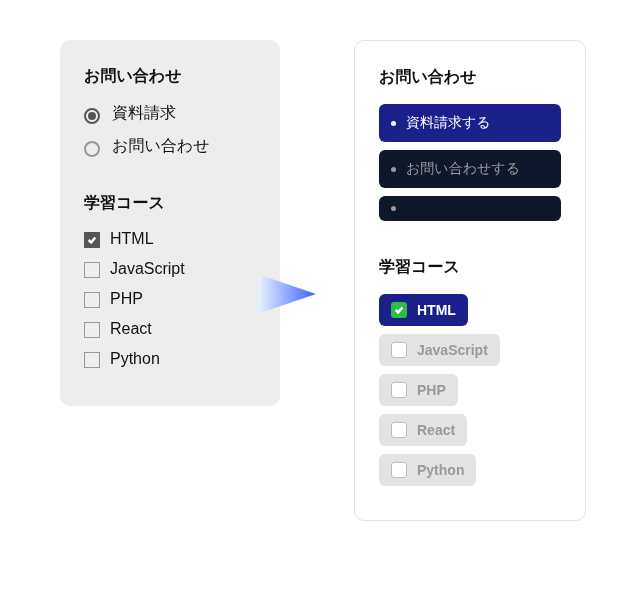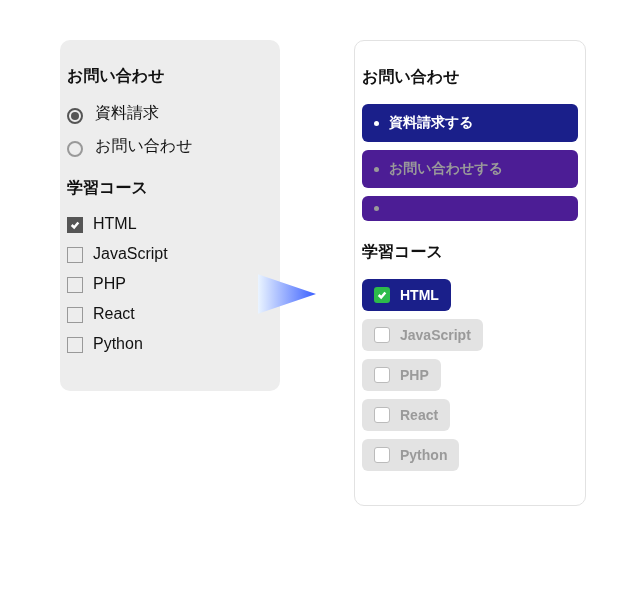--- a/index.html
+++ b/index.html
@@ -1,31 +1,31 @@
 <!DOCTYPE html>
 <html><head>
 <meta charset="utf-8">
 <style>
 *{box-sizing:border-box;margin:0;padding:0}
 body{font-family:-apple-system,"Hiragino Sans","Hiragino Kaku Gothic ProN",Meiryo,sans-serif;background:#fff;width:640px;height:594px;position:relative}
-.panel{position:absolute;border-radius:10px;padding:26px 7px}
+.panel{position:absolute;border-radius:10px;padding:26px 24px}
 .left{left:60px;top:40px;width:220px;background:#ededed}
 .right{right:54px;top:40px;width:232px;background:#fff;border:1px solid #e2e2e2}
 .heading{font-weight:700;font-size:16px;color:#111;margin-bottom:16px}
 .left .radio,.left .check{display:flex;align-items:flex-end;margin-bottom:12px;font-size:16px;color:#111}
 .left .radio .dot{width:16px;height:16px;border:2px solid #555;border-radius:50%;margin-right:12px;display:flex;align-items:center;justify-content:center;flex-shrink:0}
 .left .radio.selected .dot::after{content:"";width:8px;height:8px;background:#555;border-radius:50%}
 .left .radio:not(.selected) .dot{border-color:#999}
 .left .check .box{width:16px;height:16px;border:1.5px solid #999;margin-right:10px;flex-shrink:0;display:flex;align-items:center;justify-content:center}
 .left .check.selected .box{background:#555;border-color:#555}
 .left .check.selected .box svg{width:10px;height:10px;stroke:#fff;stroke-width:3;fill:none}
-.section-gap{margin-top:21px}
-.right .pill{display:flex;align-items:center;border-radius:6px;padding:10px 12px;margin-bottom:8px;font-size:14px;font-weight:700}
+.section-gap{margin-top:36px}
+.right .pill{display:flex;align-items:center;border-radius:6px;padding:10px 12px;margin-bottom:8px;font-size:14px;font-weight:400}
 .right .pill.active{background:#1a1f8a;color:#fff}
-.right .pill.inactive{background:#4c1d95;color:#9a9a9a}
+.right .pill.inactive{background:#0f172a;color:#9a9a9a}
 .right .pill .bullet{width:5px;height:5px;border-radius:50%;background:currentColor;margin-right:10px;flex-shrink:0}
 .right .chip{display:inline-flex;align-items:center;border-radius:6px;padding:8px 12px;margin-bottom:8px;font-size:14px;font-weight:700}
 .right .chip.active{background:#1a1f8a;color:#fff}
 .right .chip.inactive{background:#e3e3e3;color:#9a9a9a;font-weight:600}
 .right .chip .cb{width:16px;height:16px;border-radius:3px;margin-right:10px;display:flex;align-items:center;justify-content:center;flex-shrink:0}
 .right .chip.active .cb{background:#2dbb4b}
 .right .chip.inactive .cb{background:#fff;border:1.5px solid #bbb}
 .right .chip.active .cb svg{width:10px;height:10px;stroke:#fff;stroke-width:3;fill:none}
 .arrow-grad{position:absolute;left:258px;top:256px;width:58px;height:76px;background:linear-gradient(90deg,#eaf4ff 0%,#3a5fff 100%);clip-path:polygon(0 24%,0 76%,100% 50%)}
 </style>

